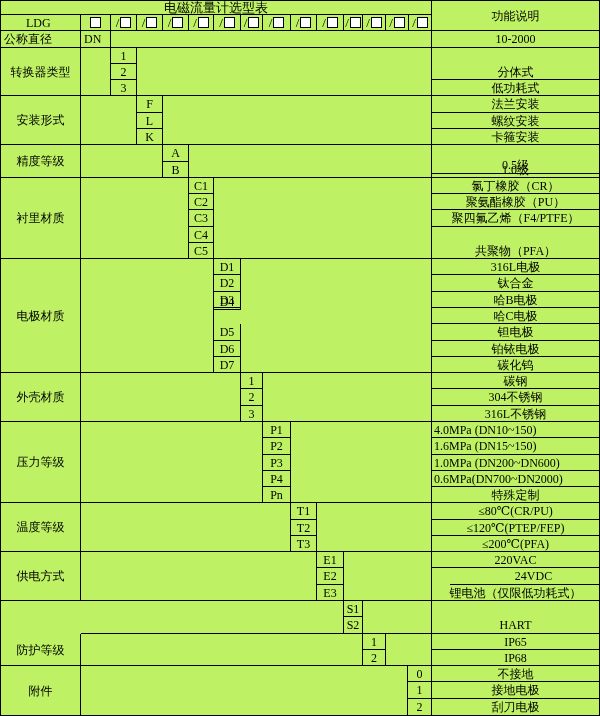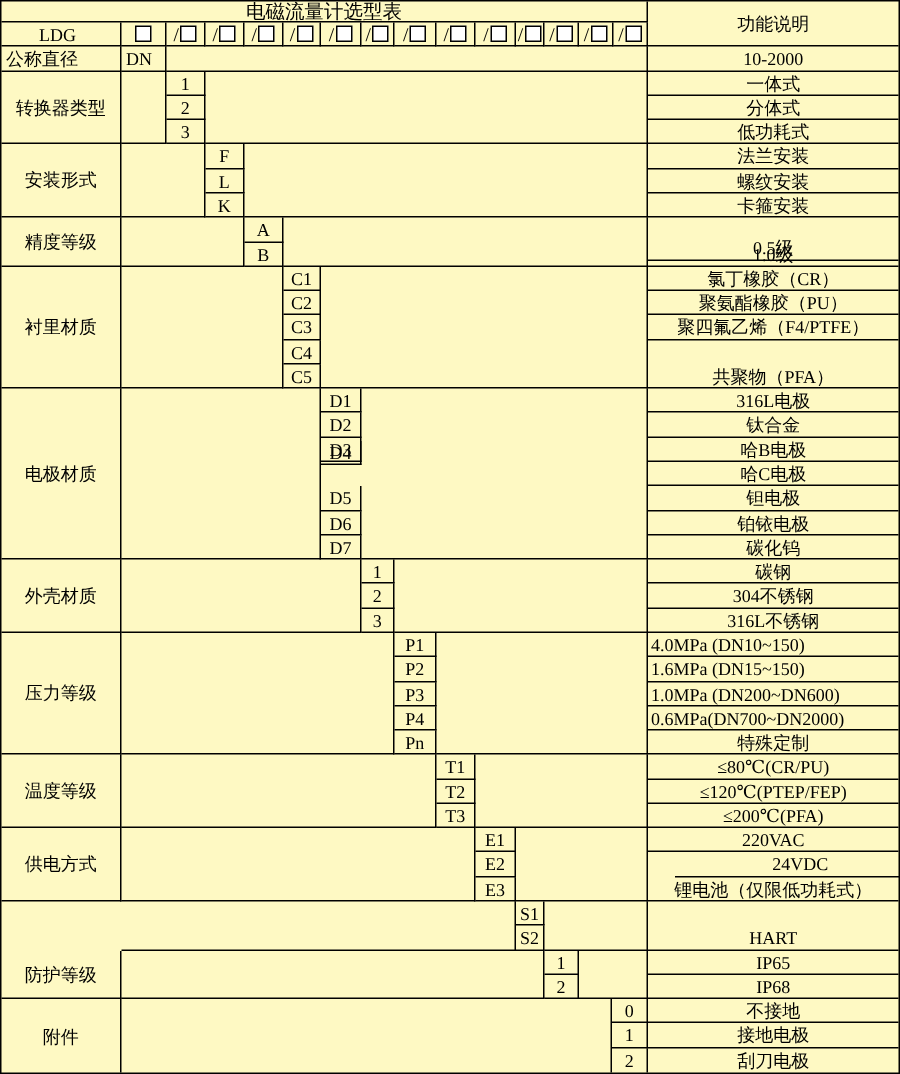--- a/index.html
+++ b/index.html
@@ -1,18 +1,18 @@
 <!DOCTYPE html>
 <html><head>
 <meta charset="utf-8">
 <style>
   html,body{margin:0;padding:0;background:#fff;}
   #table{
     position:relative;width:598px;height:714px;margin:0;
-    border:1px solid #000;background:#fef9c3;color:#000;
+    border:1px solid #000;background:#bef264;color:#000;
     font-family:"Liberation Serif","DejaVu Serif",serif;
   }
   .c{
     position:absolute;box-sizing:border-box;
     border-right:1px solid #000;border-bottom:1px solid #000;
     display:flex;align-items:center;justify-content:center;
     font-size:12px;line-height:1;white-space:nowrap;overflow:visible;
   }
   .noR{border-right:none;}
   .noB{border-bottom:none;}
@@ -86,21 +86,20 @@
       <span class="box"></span>
     </div>
     <div class="c padS" style="left: 0px; top: 30px; width: 80px; height: 17px;">公称直径</div>
     <div class="c padS" style="left: 80px; top: 30px; width: 30px; height: 17px;">DN</div>
     <div class="c" style="left: 110px; top: 30px; width: 321px; height: 17px;"></div>
     <div class="c noR" style="left: 431px; top: 30px; width: 167px; height: 17px;">10-2000</div>
     <div class="c" style="left: 0px; top: 47px; width: 80px; height: 48px;">转换器类型</div>
     <div class="c" style="left: 80px; top: 47px; width: 30px; height: 48px;"></div>
     <div class="c" style="left: 136px; top: 47px; width: 295px; height: 48px;"></div>
     <div class="c" style="left: 110px; top: 47px; width: 26px; height: 16px;">1</div>
-    <div class="c noR" style="left: 431px; top: 47px; width: 167px; height: 16px;">一体式</div>
     <div class="c" style="left: 110px; top: 63px; width: 26px; height: 16px;">2</div>
     <div class="c noR" style="left: 431px; top: 63px; width: 167px; height: 16px;">分体式</div>
     <div class="c" style="left: 110px; top: 79px; width: 26px; height: 16px;">3</div>
     <div class="c noR" style="left: 431px; top: 79px; width: 167px; height: 16px;">低功耗式</div>
     <div class="c" style="left: 0px; top: 95px; width: 80px; height: 49px;">安装形式</div>
     <div class="c" style="left: 80px; top: 95px; width: 56px; height: 49px;"></div>
     <div class="c" style="left: 162px; top: 95px; width: 269px; height: 49px;"></div>
     <div class="c" style="left: 136px; top: 95px; width: 26px; height: 17px;">F</div>
     <div class="c noR" style="left: 431px; top: 95px; width: 167px; height: 17px;">法兰安装</div>
     <div class="c" style="left: 136px; top: 112px; width: 26px; height: 16px;">L</div>

